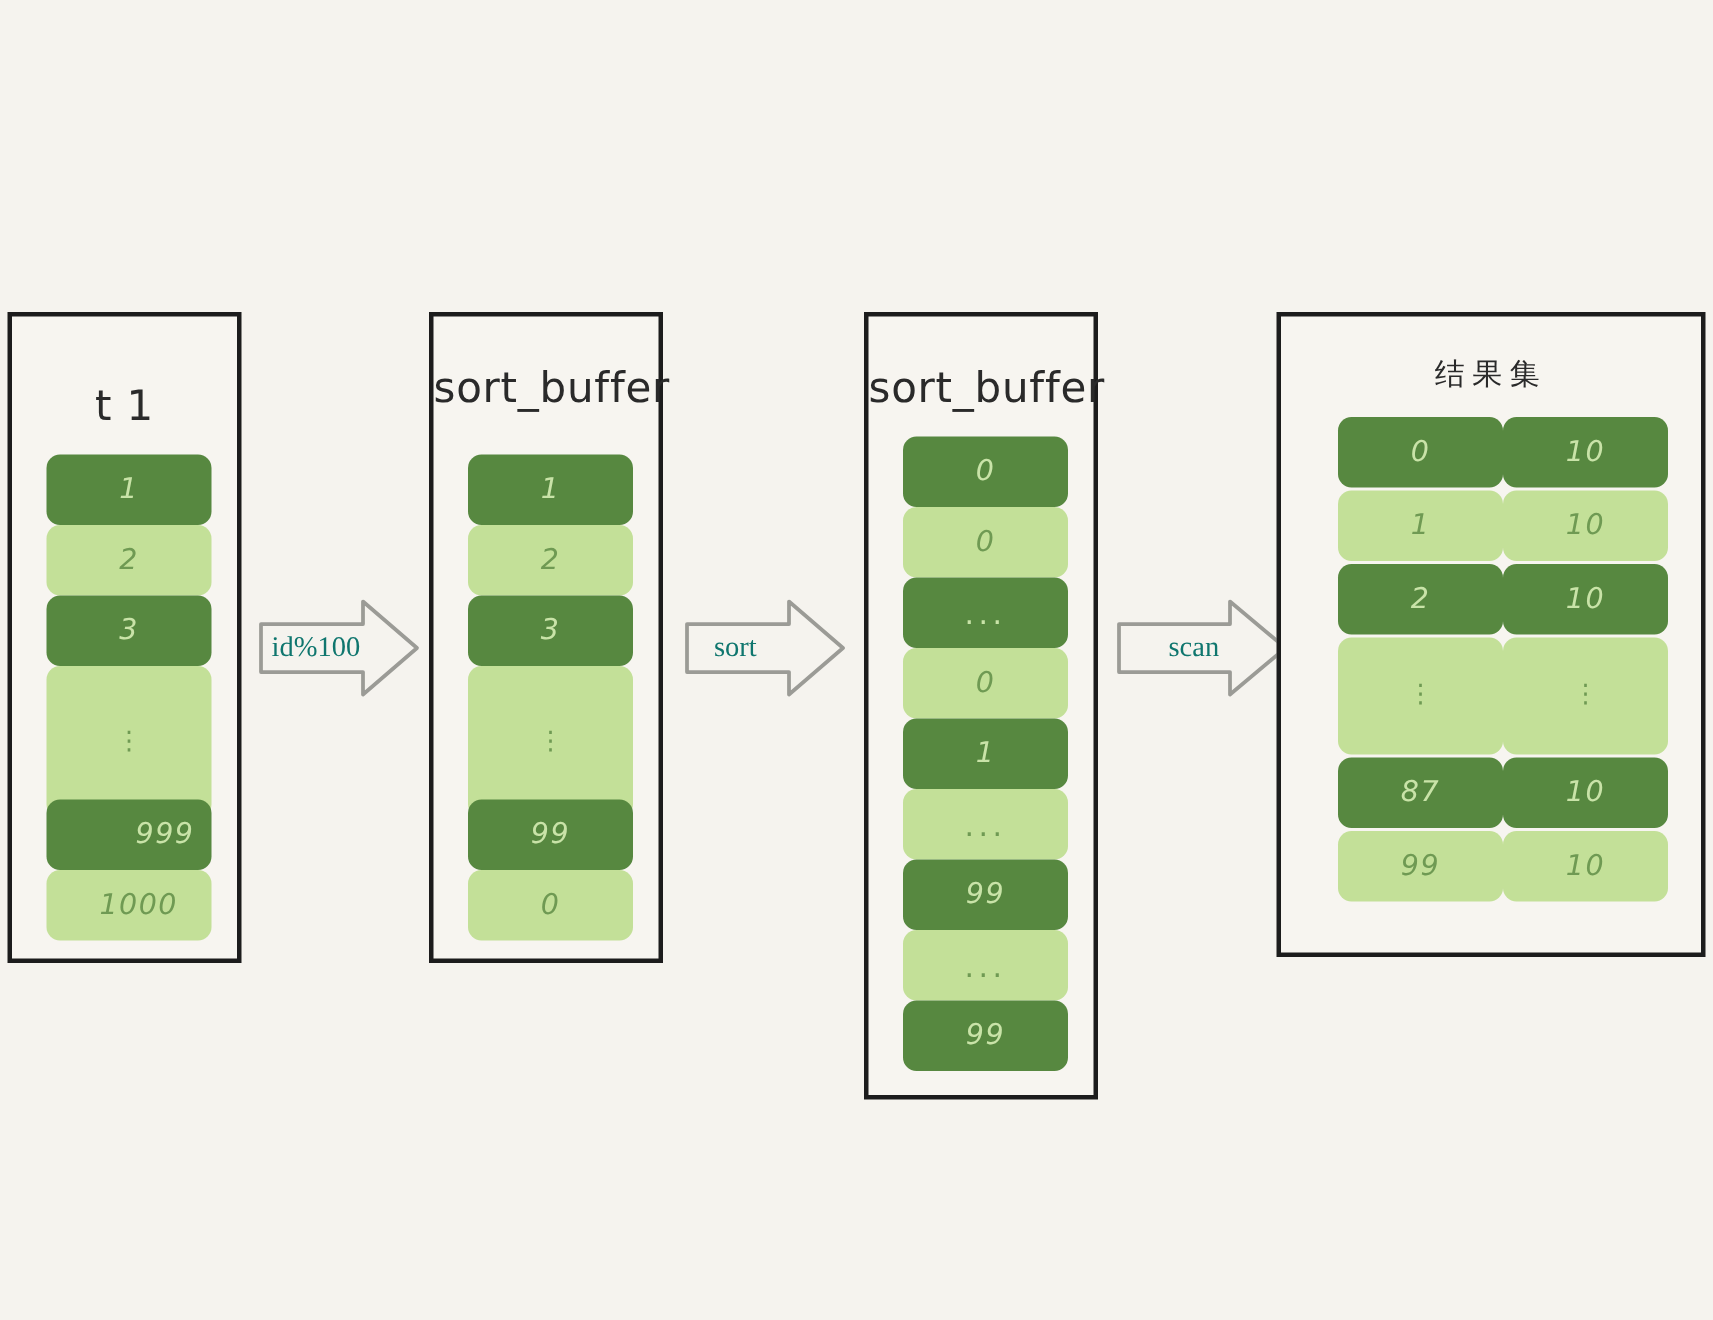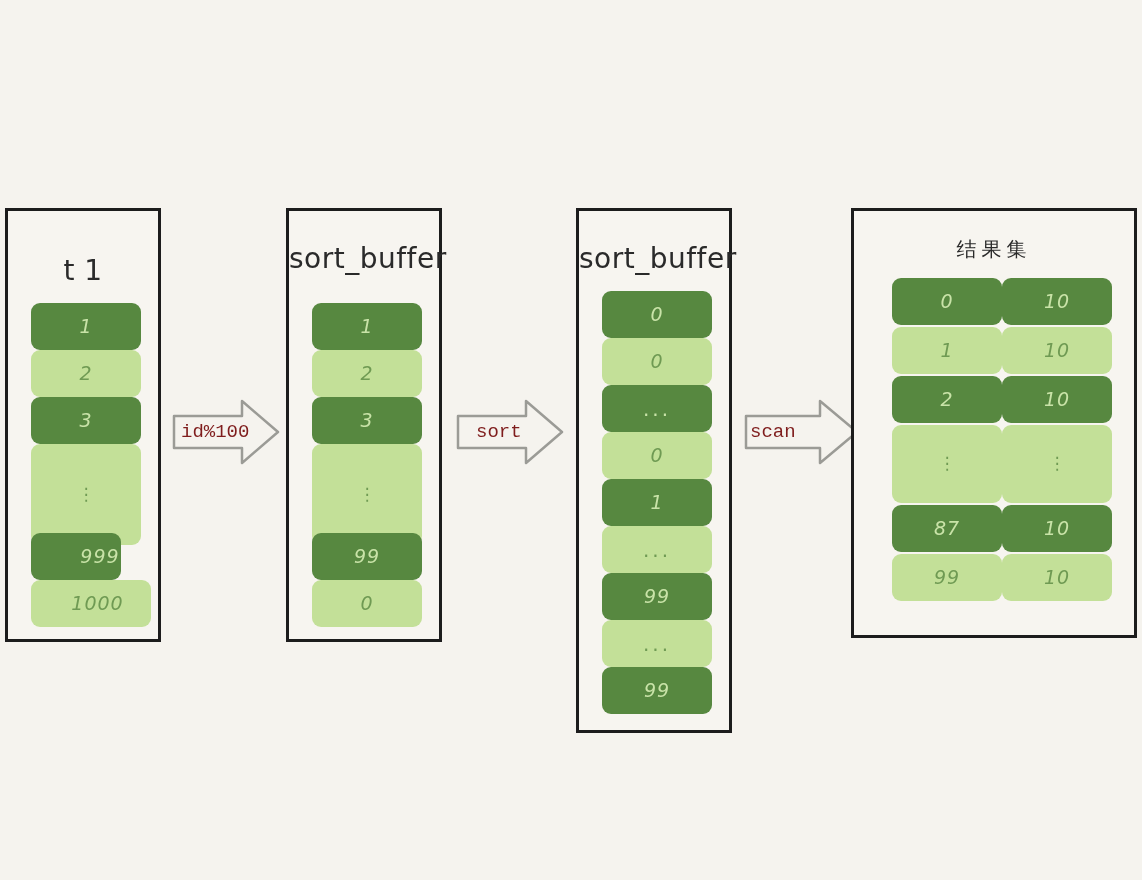--- a/index.html
+++ b/index.html
@@ -80,41 +80,41 @@
   .arrow-label {
     position: absolute;
     top: 0; left: 0;
     width: 100%;
     height: 100%;
     display: flex;
     align-items: center;
     justify-content: flex-start;
     padding-left: 9px;
     box-sizing: border-box;
-    color: #7f1d1d;
+    color: #0f766e;
     font-size: 19px;
-    font-family: Liberation Mono, monospace;
+    font-family: Liberation Serif, serif;
     white-space: nowrap;
     pointer-events: none;
   }
 </style>
 </head>
 <body>
 
 <div id="canvas">
 
   <div class="panel" style="left:5px; top:208px; width:156px; height:434px;">
     <div class="panel-title" style="top:43px;">t 1</div>
 
     <div class="cell dark" style="left:23px; top:92px; width:110px; height:47px;">1</div>
     <div class="cell light" style="left:23px; top:139px; width:110px; height:47px;">2</div>
     <div class="cell dark" style="left:23px; top:186px; width:110px; height:47px;">3</div>
     <div class="cell light vdots" style="left:23px; top:233px; width:110px; height:101px;">⋮</div>
-    <div class="cell dark" style="left:23px; top:322px; width:90px; height:47px;padding-left:48px;">999</div>
-    <div class="cell light" style="left:23px; top:369px; width:120px; height:47px;padding-left:13px;">1000</div>
+    <div class="cell dark" style="left:23px; top:322px; width:110px; height:47px;padding-left:48px;">999</div>
+    <div class="cell light" style="left:23px; top:369px; width:110px; height:47px;padding-left:13px;">1000</div>
   </div>
 
   <div class="arrow" style="left:172px; top:398px; width:108px; height:68px;">
     <svg width="108" height="68" viewBox="0 0 108 68">
       <polygon points="2,18 70,18 70,3 106,34 70,65 70,50 2,50" fill="#f5f3ee" stroke="#9b9b96" stroke-width="2.5" stroke-linejoin="round"></polygon>
     </svg>
     <div class="arrow-label">id%100</div>
   </div>
 
   <div class="panel" style="left:286px; top:208px; width:156px; height:434px;">
@@ -146,21 +146,21 @@
     <div class="cell light dots" style="left:23px; top:315px; width:110px; height:47px;">...</div>
     <div class="cell dark" style="left:23px; top:362px; width:110px; height:47px;">99</div>
     <div class="cell light dots" style="left:23px; top:409px; width:110px; height:47px;">...</div>
     <div class="cell dark" style="left:23px; top:456px; width:110px; height:47px;">99</div>
   </div>
 
   <div class="arrow" style="left:744px; top:398px; width:115px; height:68px;">
     <svg width="115" height="68" viewBox="0 0 115 68">
       <polygon points="2,18 76,18 76,3 113,34 76,65 76,50 2,50" fill="#f5f3ee" stroke="#9b9b96" stroke-width="2.5" stroke-linejoin="round"></polygon>
     </svg>
-    <div class="arrow-label" style="padding-left:6px;">scan</div>
+    <div class="arrow-label" style="padding-left:6px;margin-left:29px;">scan</div>
   </div>
 
   <div class="panel" style="left:851px; top:208px; width:286px; height:430px;">
     <div class="panel-title cjk" style="top:25px;">结果集</div>
 
     <div class="cell dark col-left" style="left:38px; top:67px; width:110px; height:47px;">0</div>
     <div class="cell dark col-right" style="left:148px; top:67px; width:110px; height:47px;">10</div>
 
     <div class="cell light col-left" style="left:38px; top:116px; width:110px; height:47px;">1</div>
     <div class="cell light col-right" style="left:148px; top:116px; width:110px; height:47px;">10</div>

